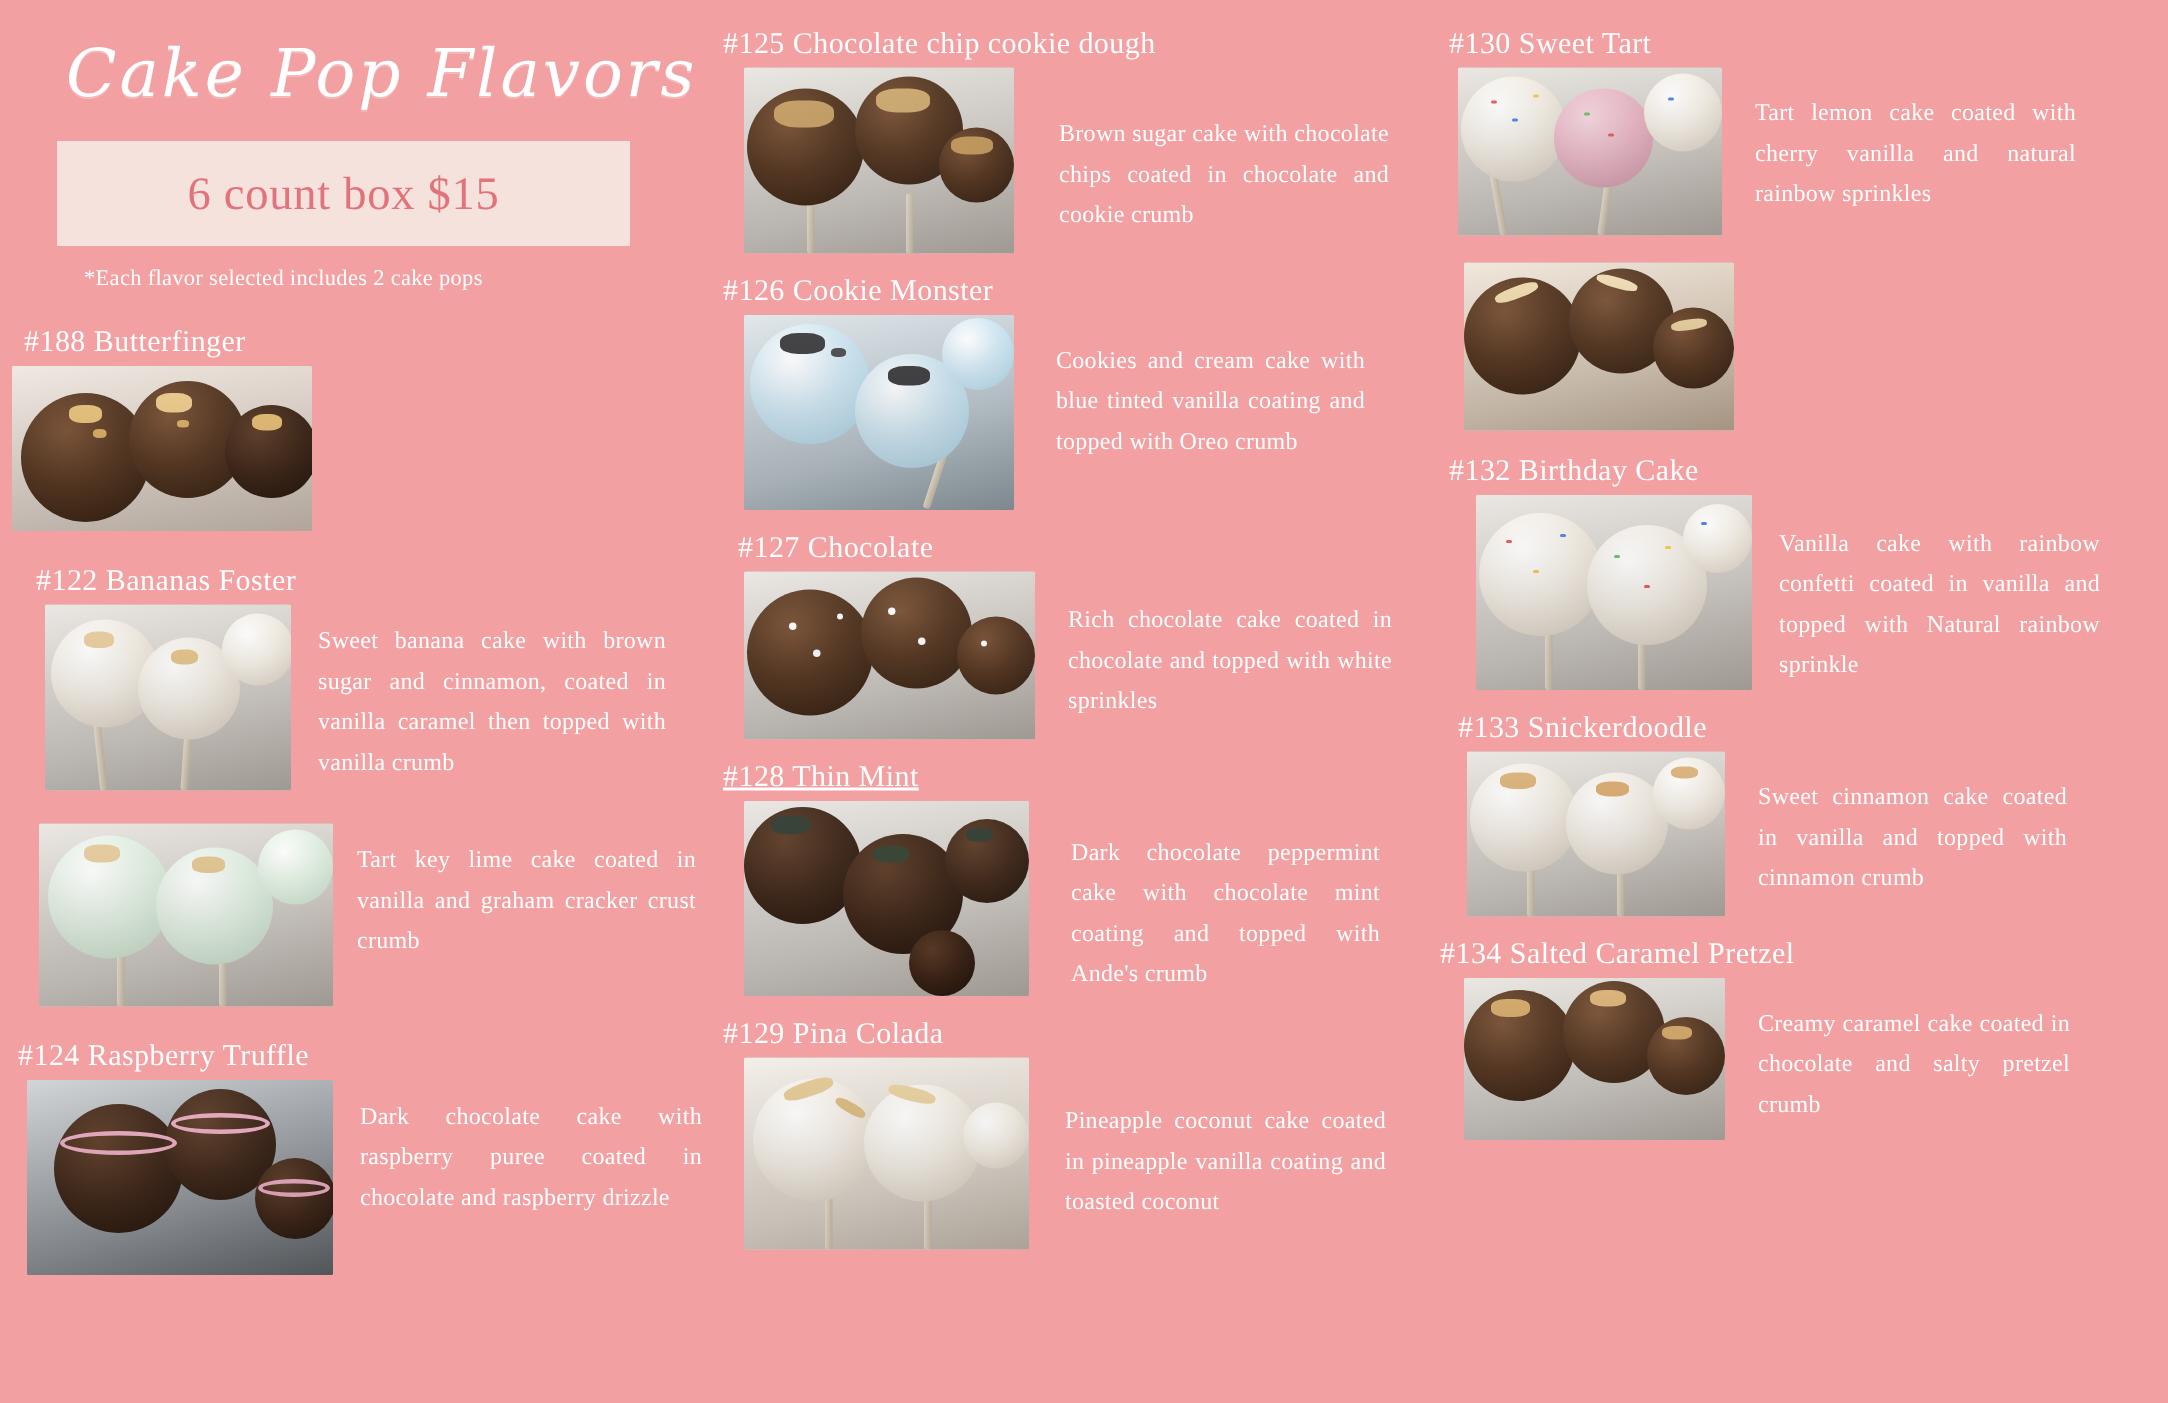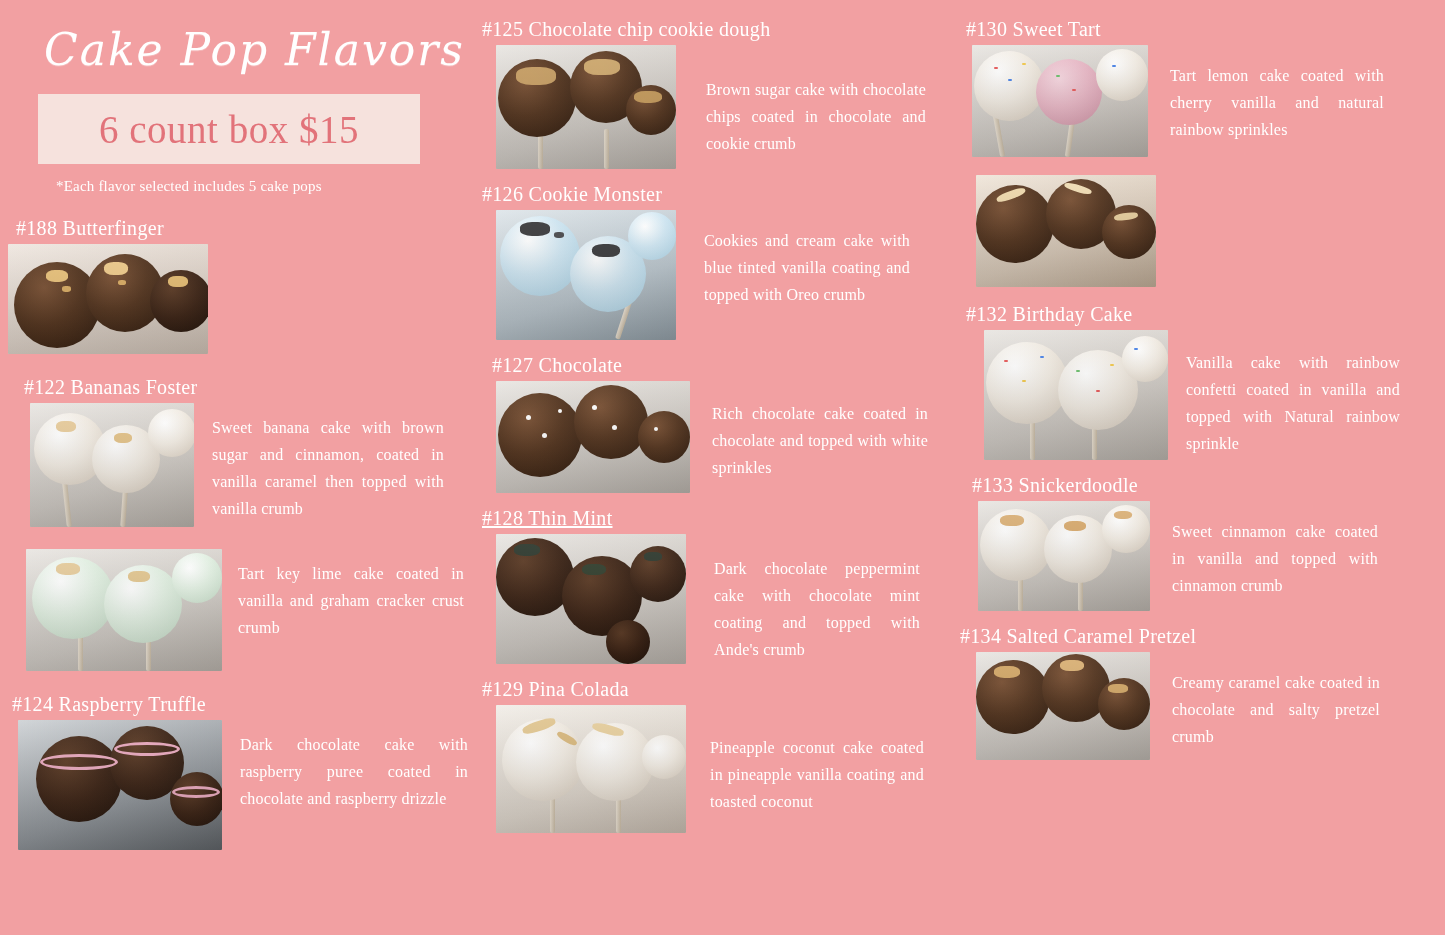--- a/index.html
+++ b/index.html
@@ -47,21 +47,21 @@
     margin: 20px 0 0 30px;
     width: 382px;
     height: 70px;
     background: #f6e2dd;
     display: flex;
     align-items: center;
     justify-content: center;
   }
   .price-text {
     color: #e2737a;
-    font-size: 39px;
+    font-size: 31px;
     letter-spacing: 0.5px;
     font-family: "Liberation Serif", serif;
   }
 
   .note {
     margin: 14px 0 0 48px;
     font-size: 15px;
     color: #ffffff;
     letter-spacing: 0.2px;
   }
@@ -159,21 +159,21 @@
 <div class="page">
 
   <div class="column col-1">
 
     <div class="title">Cake Pop Flavors</div>
 
     <div class="price-box">
       <span class="price-text">6 count box $15</span>
     </div>
 
-    <div class="note">*Each flavor selected includes 5 cake pops</div>
+    <div class="note">*Each flavor selected includes 2 cake pops</div>
 
     <div class="flavor" style="margin-top:22px;">
       <div class="flavor-name">#188 Butterfinger</div>
       <div class="flavor-body">
         <div class="photo">
           <div class="ph bg-light">
             <div class="ball choc" style="left:6px;top:18px;width:86px;height:86px;"></div>
             <div class="ball choc" style="left:78px;top:10px;width:78px;height:78px;"></div>
             <div class="ball choc-d" style="left:142px;top:26px;width:62px;height:62px;"></div>
             <div class="crumb" style="left:38px;top:26px;width:22px;height:12px;background:#e8c17a;"></div>

